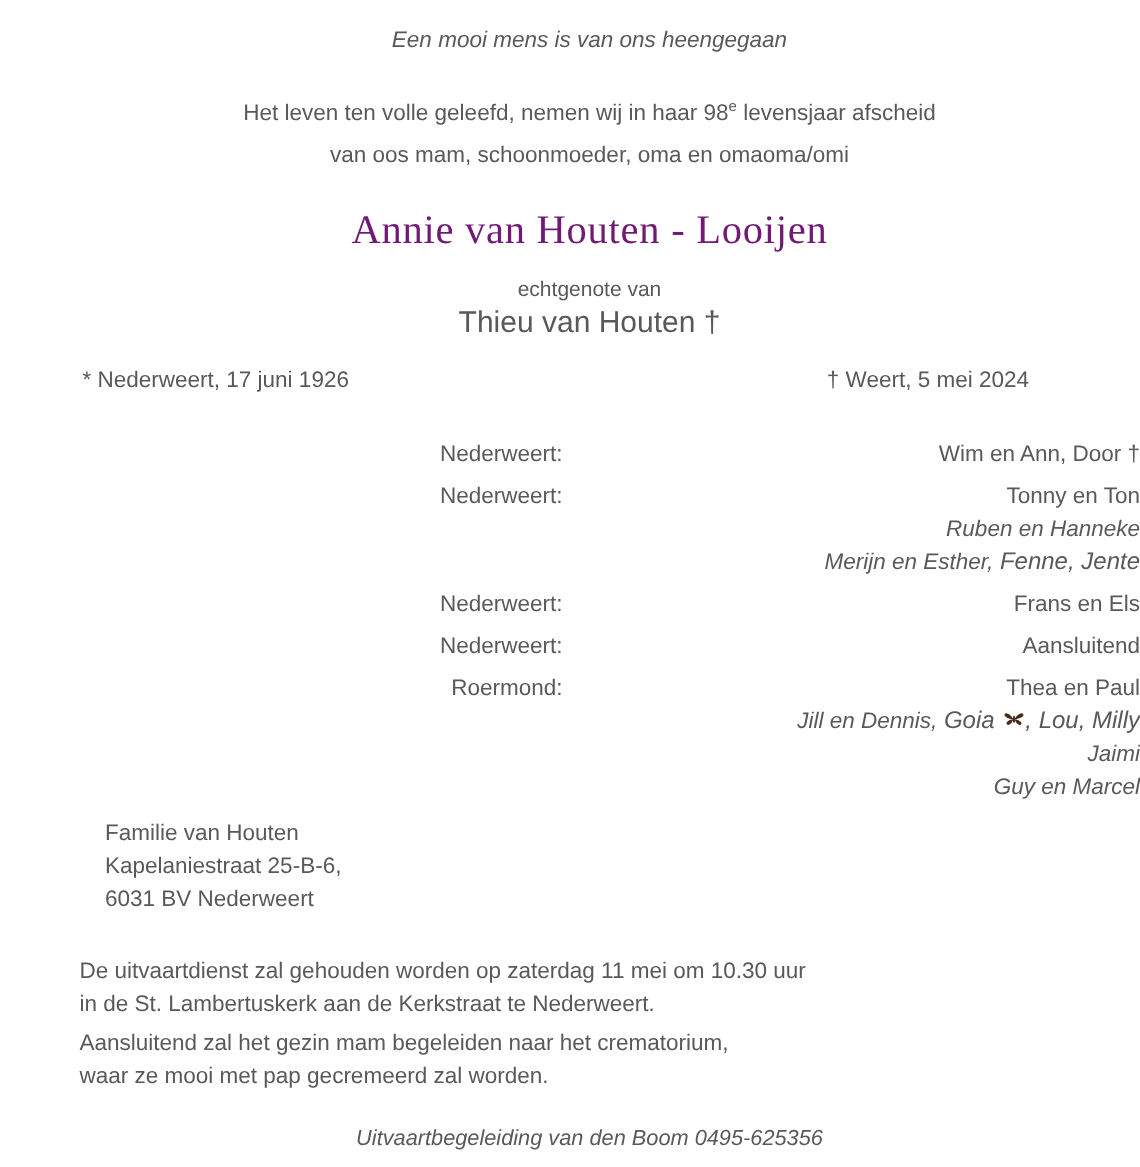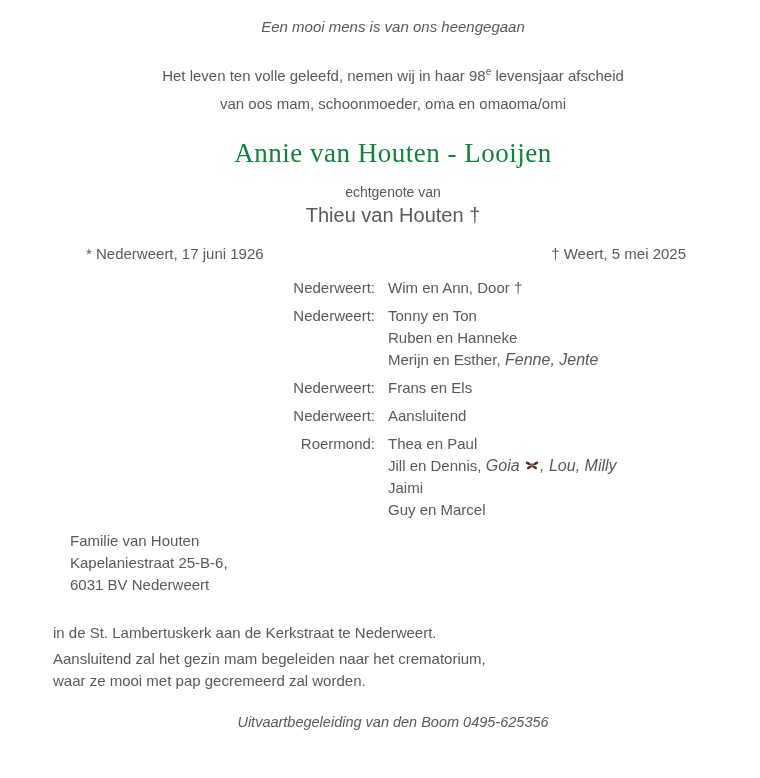--- a/index.html
+++ b/index.html
@@ -24,55 +24,55 @@
     margin-top: 20px;
     font-size: 15px;
     line-height: 28px;
   }
   .intro-lines sup { font-size: 10px; }
   .deceased-name {
     margin-top: 19px;
     font-family: "Liberation Serif", serif;
     font-size: 27px;
     line-height: 32px;
-    color: #15803d;
+    color: #701a75;
     letter-spacing: 0.5px;
   }
   .relation {
     margin-top: 13px;
     font-size: 14px;
     line-height: 20px;
   }
   .spouse-name {
     font-size: 20px;
     line-height: 26px;
   }
   .dates-row {
     margin-top: 16px;
     display: flex;
     justify-content: space-between;
-    padding: 0 74px 0 86px;
+    padding: 0 74px 0 55px;
     font-size: 15px;
     line-height: 20px;
   }
-  .family-list { margin-top: 13px; }
+  .family-list { margin-top: 28px; }
   .fam-row {
     display: grid;
     grid-template-columns: 375px 1fr;
     margin-bottom: 6px;
   }
   .fam-place {
     text-align: right;
     font-size: 15px;
     line-height: 22px;
   }
-  .fam-names { padding-left: 13px; }
+  .fam-names { padding-left: 13px; text-align: right; }
   .fam-line { font-size: 15px; line-height: 22px; }
   .seg-regular { font-style: normal; }
-  .seg-italic { }
+  .seg-italic { font-style: italic; }
   .seg-italic-small { font-style: italic; font-size: 16px; }
   .butterfly-wrap { display: inline-block; vertical-align: baseline; margin: 0 1px; }
   .address-block {
     margin-top: 9px;
     margin-left: 70px;
     font-size: 15px;
     line-height: 22px;
   }
   .service-paragraph {
     margin-left: 53px;
@@ -101,21 +101,21 @@
   </div>
 
   <div class="center-block deceased-name">Annie van Houten - Looijen</div>
 
   <div class="center-block relation">echtgenote van</div>
 
   <div class="center-block spouse-name">Thieu van Houten †</div>
 
   <div class="dates-row">
     <span>* Nederweert, 17 juni 1926</span>
-    <span>† Weert, 5 mei 2025</span>
+    <span>† Weert, 5 mei 2024</span>
   </div>
 
   <div class="family-list">
       <div class="fam-row">
         <div class="fam-place">Nederweert:</div>
         <div class="fam-names">
           <div class="fam-line"><span class="seg-regular">Wim en Ann, Door †</span></div>
         </div>
       </div>
       <div class="fam-row">
@@ -155,20 +155,21 @@
       </div>
     </div>
 
   <div class="address-block">
     <div>Familie van Houten</div>
     <div>Kapelaniestraat 25-B-6,</div>
     <div>6031 BV Nederweert</div>
   </div>
 
   <div class="service-paragraph service-1">
+    <div>De uitvaartdienst zal gehouden worden op zaterdag 11 mei om 10.30 uur</div>
     <div>in de St. Lambertuskerk aan de Kerkstraat te Nederweert.</div>
   </div>
 
   <div class="service-paragraph service-2">
     <div>Aansluitend zal het gezin mam begeleiden naar het crematorium,</div>
     <div>waar ze mooi met pap gecremeerd zal worden.</div>
   </div>
 
   <div class="center-block footer-note">Uitvaartbegeleiding van den Boom 0495-625356</div>
 

